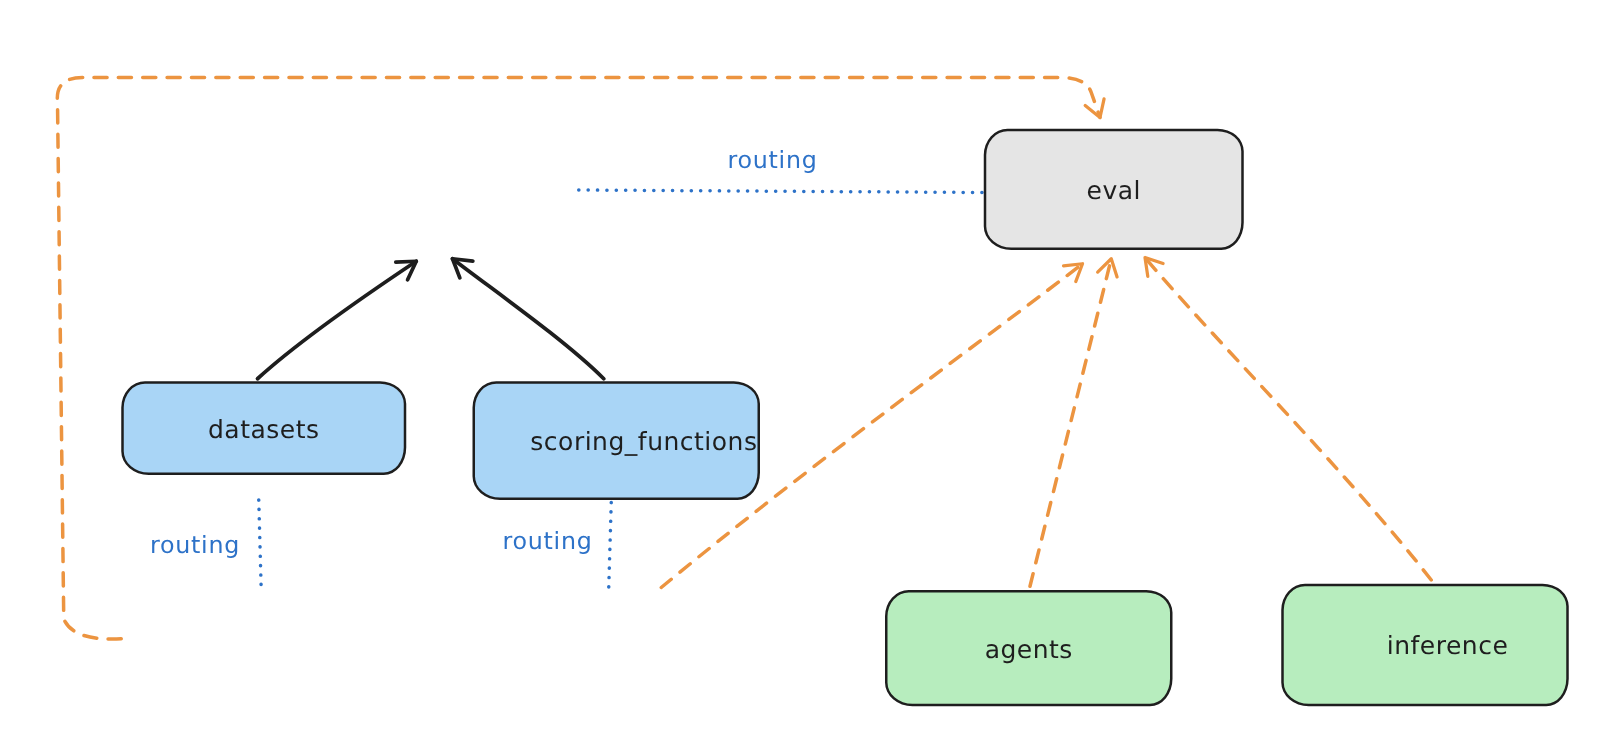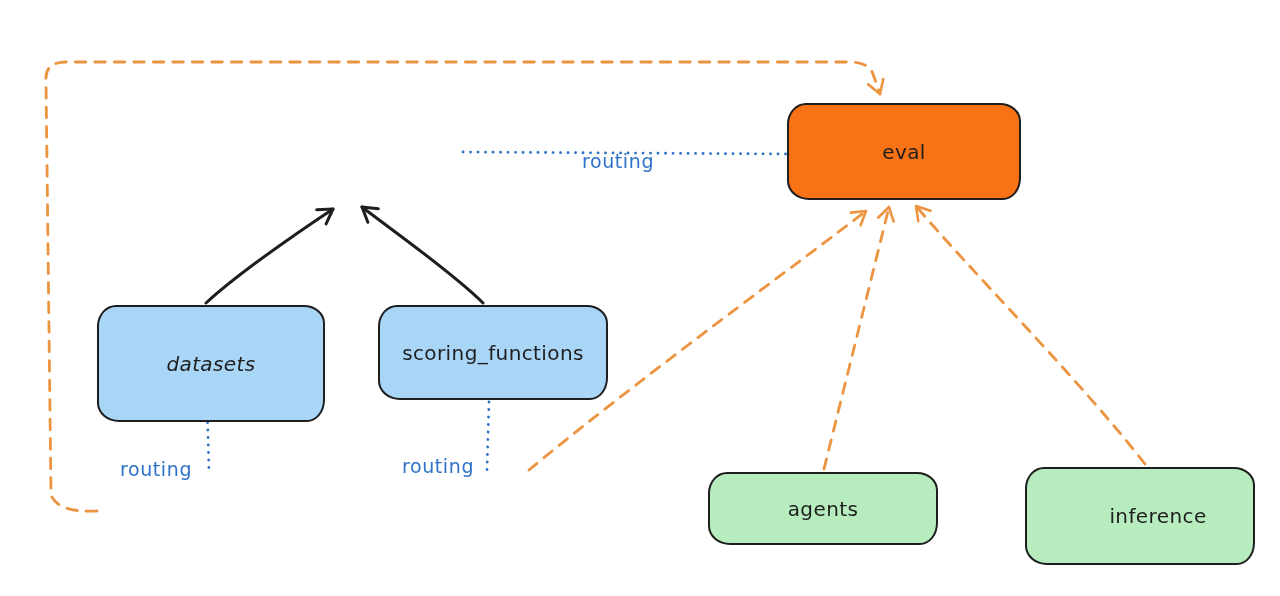--- a/index.html
+++ b/index.html
@@ -31,21 +31,20 @@
     letter-spacing: 0.4px;
     color: #1e1e1e;
     white-space: nowrap;
   }
   .edge-label {
     position: absolute;
     font-size: 19px;
     letter-spacing: 0.6px;
     text-align: center;
     white-space: nowrap;
-    margin-top: 33px;
   }
 </style>
 </head>
 <body>
 
 <div class="canvas">
 
   <svg class="connectors" width="1280" height="596" viewBox="0 0 1280 596" xmlns="http://www.w3.org/2000/svg">
     <defs>
       <marker id="arrowBlack" markerUnits="userSpaceOnUse" markerWidth="32" markerHeight="28" viewBox="-24 -14 32 28" refX="0" refY="0" orient="auto">
@@ -63,35 +62,35 @@
     <path d="M207,400 L209,473" fill="none" stroke-width="2.8" stroke-linecap="round" stroke-dasharray="0.1 7.4" stroke="#2d72c8"></path>
     <path d="M489,402 L487,470" fill="none" stroke-width="2.8" stroke-linecap="round" stroke-dasharray="0.1 7.4" stroke="#2d72c8"></path>
 
     <path d="M97,511 Q58,513 51,495 L46,82 Q44,62 66,62 L848,62 Q869,62 873,74 L880,94" fill="none" stroke-width="2.8" stroke-linecap="round" stroke-dasharray="10.5 9" marker-end="url(#arrowOrange)" stroke="#ec9440"></path>
     <path d="M529,470 C640,378 800,262 866,211" fill="none" stroke-width="2.8" stroke-linecap="round" stroke-dasharray="10.5 9" marker-end="url(#arrowOrange)" stroke="#ec9440"></path>
     <path d="M824,469 C846,380 872,276 889,207" fill="none" stroke-width="2.8" stroke-linecap="round" stroke-dasharray="10.5 9" marker-end="url(#arrowOrange)" stroke="#ec9440"></path>
     <path d="M1145,464 C1078,378 968,268 916,206" fill="none" stroke-width="2.8" stroke-linecap="round" stroke-dasharray="10.5 9" marker-end="url(#arrowOrange)" stroke="#ec9440"></path>
   </svg>
 
 
-  <div class="node" style="left: 787px; top: 103px; width: 234px; height: 97px; background: #f97316;">
+  <div class="node" style="left: 787px; top: 103px; width: 208px; height: 97px; background: #e5e5e5;">
     <span class="node-label">eval</span>
   </div>
 
-  <div class="node" style="left: 97px; top: 305px; width: 228px; height: 117px; background: rgb(169, 213, 246); font-style: italic;">
+  <div class="node" style="left: 97px; top: 305px; width: 228px; height: 75px; background: rgb(169, 213, 246);">
     <span class="node-label">datasets</span>
   </div>
 
-  <div class="node" style="left: 378px; top: 305px; width: 230px; height: 95px; background: rgb(169, 213, 246);">
+  <div class="node" style="left: 378px; top: 305px; width: 230px; height: 95px; background: rgb(169, 213, 246); justify-content: flex-end;">
     <span class="node-label">scoring_functions</span>
   </div>
 
 
 
-  <div class="node" style="left: 708px; top: 472px; width: 230px; height: 73px; background: rgb(183, 237, 190);">
+  <div class="node" style="left: 708px; top: 472px; width: 230px; height: 93px; background: rgb(183, 237, 190);">
     <span class="node-label">agents</span>
   </div>
 
   <div class="node" style="left: 1025px; top: 467px; width: 230px; height: 98px; background: rgb(183, 237, 190); padding-left: 36px;">
     <span class="node-label">inference</span>
   </div>
 
   <div class="edge-label" style="left: 570px; top: 117px; width: 96px; color: rgb(45, 114, 200);">routing</div>
 
   <div class="edge-label" style="left: 108px; top: 425px; width: 96px; color: rgb(45, 114, 200);">routing</div>

